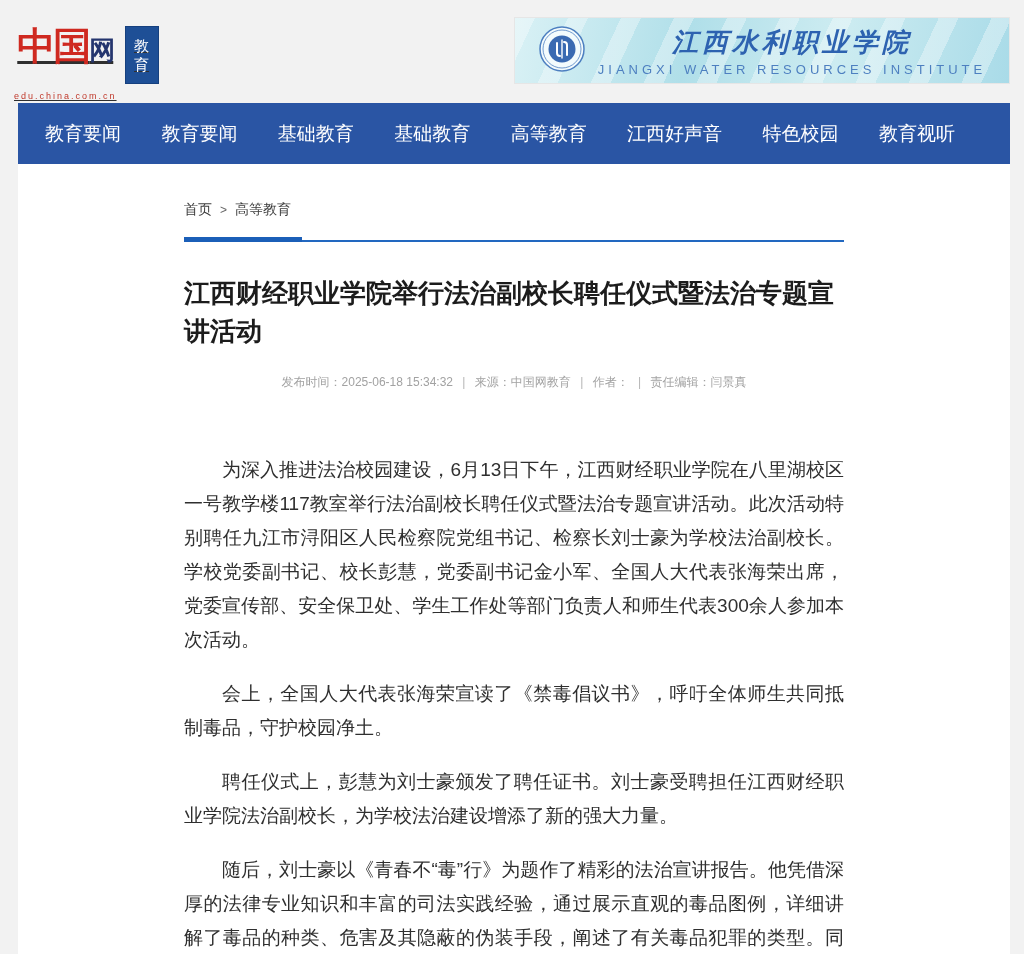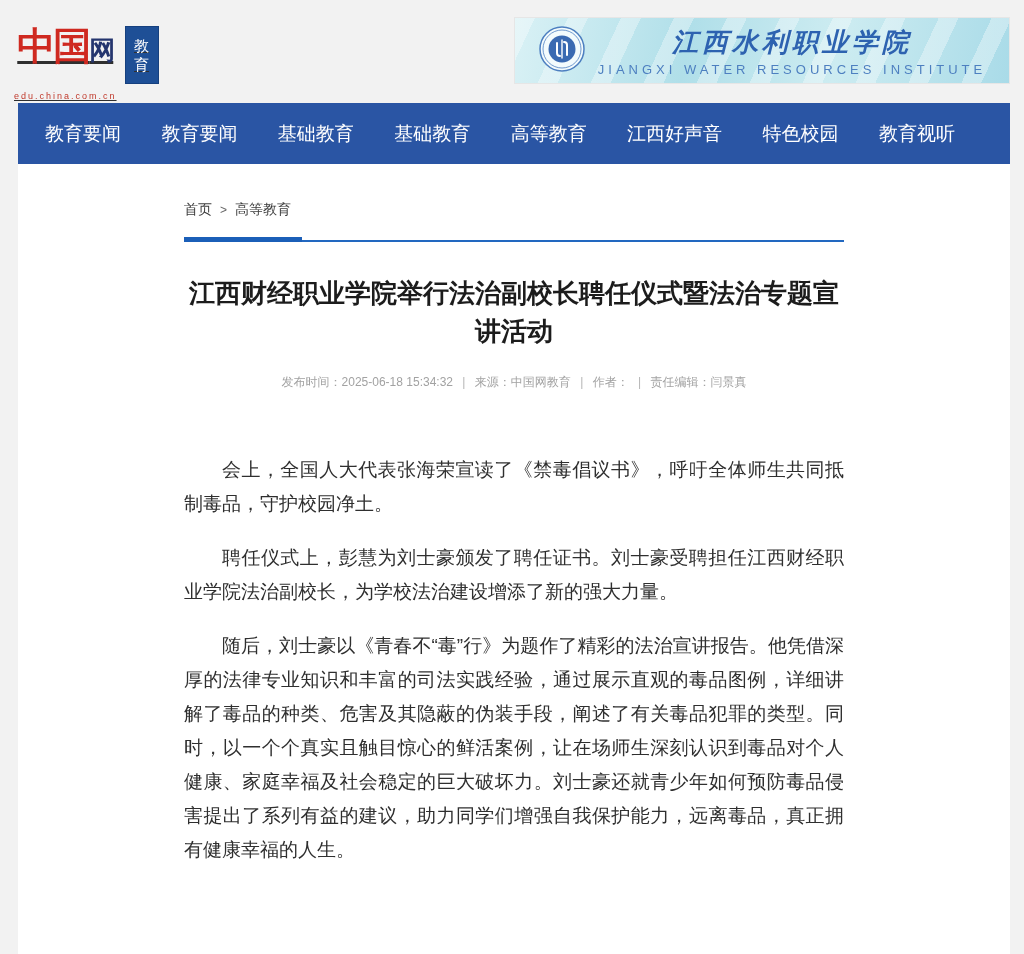--- a/index.html
+++ b/index.html
@@ -145,21 +145,20 @@
     width: 118px; height: 5px;
     background: #1b5fb8;
   }
 
   .article-title {
     margin-top: 32px;
     font-size: 26px;
     line-height: 38px;
     font-weight: bold;
     color: #1c1c1c;
-    text-align: center;
   }
 
   .article-meta {
     margin-top: 24px;
     text-align: center;
     font-size: 12px;
     color: #a2a2a2;
     white-space: nowrap;
   }
   .article-meta .sep { margin: 0 6px; color: #b5b5b5; }
@@ -240,19 +239,20 @@
       <span>发布时间：</span><span>2025-06-18 15:34:32</span>
       <span class="sep">|</span>
       <span>来源：</span><span>中国网教育</span>
       <span class="sep">|</span>
       <span>作者：</span><span></span>
       <span class="sep">|</span>
       <span>责任编辑：</span><span>闫景真</span>
     </div>
 
     <div class="article-body">
+      <p>为深入推进法治校园建设，6月13日下午，江西财经职业学院在八里湖校区一号教学楼117教室举行法治副校长聘任仪式暨法治专题宣讲活动。此次活动特别聘任九江市浔阳区人民检察院党组书记、检察长刘士豪为学校法治副校长。学校党委副书记、校长彭慧，党委副书记金小军、全国人大代表张海荣出席，党委宣传部、安全保卫处、学生工作处等部门负责人和师生代表300余人参加本次活动。</p>
       <p>会上，全国人大代表张海荣宣读了《禁毒倡议书》，呼吁全体师生共同抵制毒品，守护校园净土。</p>
       <p>聘任仪式上，彭慧为刘士豪颁发了聘任证书。刘士豪受聘担任江西财经职业学院法治副校长，为学校法治建设增添了新的强大力量。</p>
       <p>随后，刘士豪以《青春不“毒”行》为题作了精彩的法治宣讲报告。他凭借深厚的法律专业知识和丰富的司法实践经验，通过展示直观的毒品图例，详细讲解了毒品的种类、危害及其隐蔽的伪装手段，阐述了有关毒品犯罪的类型。同时，以一个个真实且触目惊心的鲜活案例，让在场师生深刻认识到毒品对个人健康、家庭幸福及社会稳定的巨大破坏力。刘士豪还就青少年如何预防毒品侵害提出了系列有益的建议，助力同学们增强自我保护能力，远离毒品，真正拥有健康幸福的人生。</p>
     </div>
 
   </div>
 </main>
 
 </body></html>

